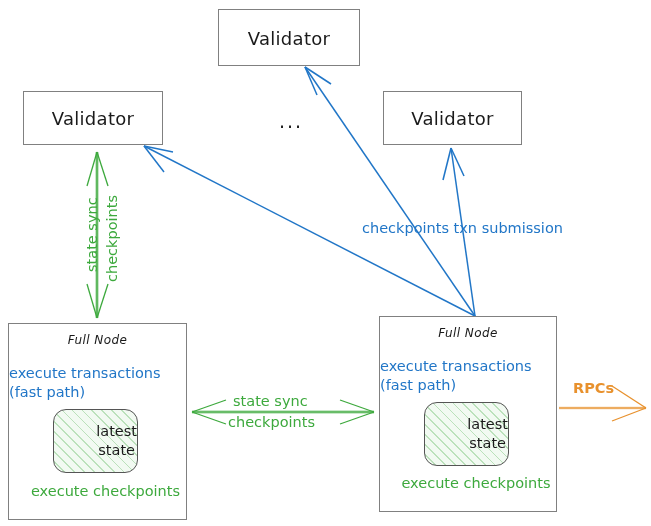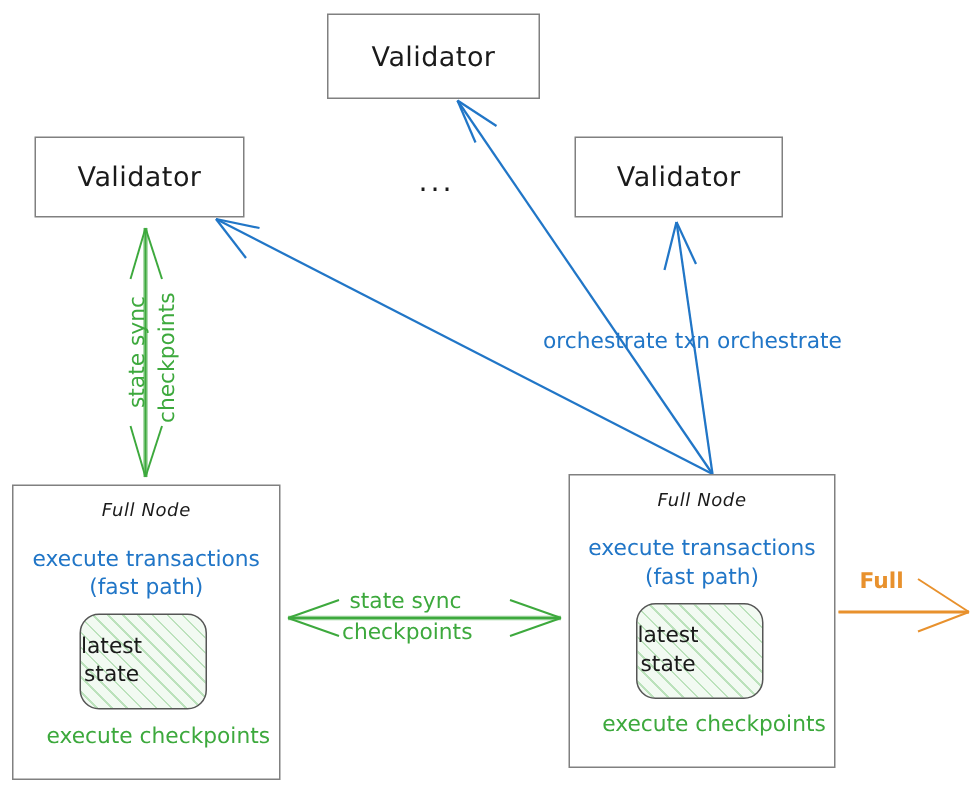--- a/index.html
+++ b/index.html
@@ -50,21 +50,20 @@
     text-align: center;
     font-size: 12px;
     color: #1a1a1a;
     font-style: italic;
     letter-spacing: 0.4px;
   }
   .fullnode-blue {
     position: absolute;
     left: 0;
     right: 0;
-    text-align: center;
     font-size: 14.5px;
     line-height: 19px;
     color: #2176C7;
   }
   .fullnode-green {
     position: absolute;
     left: 16px;
     right: 0;
     text-align: center;
     font-size: 14.5px;
@@ -78,21 +77,21 @@
     background-color: #f2faf2;
     background-image: repeating-linear-gradient(
       45deg,
       rgba(61,169,61,0.30) 0px,
       rgba(61,169,61,0.30) 1.2px,
       rgba(255,255,255,0) 1.2px,
       rgba(255,255,255,0) 7px
     );
     display: flex;
     align-items: center;
-    justify-content: flex-start;
+    justify-content: flex-end;
   }
   .state-text {
     text-align: center;
     font-size: 14.5px;
     line-height: 19px;
     color: #1a1a1a;
   }
   .edge-label {
     position: absolute;
     font-size: 14.5px;
@@ -207,17 +206,17 @@
     </div>
     <div class="fullnode-green" style="top:158px;">execute checkpoints</div>
   </div>
 
   <div class="rot-label" style="left:84px; top:272px;">state sync</div>
   <div class="rot-label" style="left:104px; top:282px;">checkpoints</div>
 
   <div class="edge-label green" style="left:233px; top:392px;">state sync</div>
   <div class="edge-label green" style="left:228px; top:413px;">checkpoints</div>
 
-  <div class="edge-label blue" style="left:362px; top:219px;">orchestrate txn orchestrate</div>
-
-  <div class="edge-label orange" style="left:573px; top:379px; font-weight:bold;">Full</div>
+  <div class="edge-label blue" style="left:362px; top:219px;">checkpoints txn submission</div>
+
+  <div class="edge-label orange" style="left:573px; top:379px; font-weight:bold;">RPCs</div>
 
 </div>
 
 </body></html>

